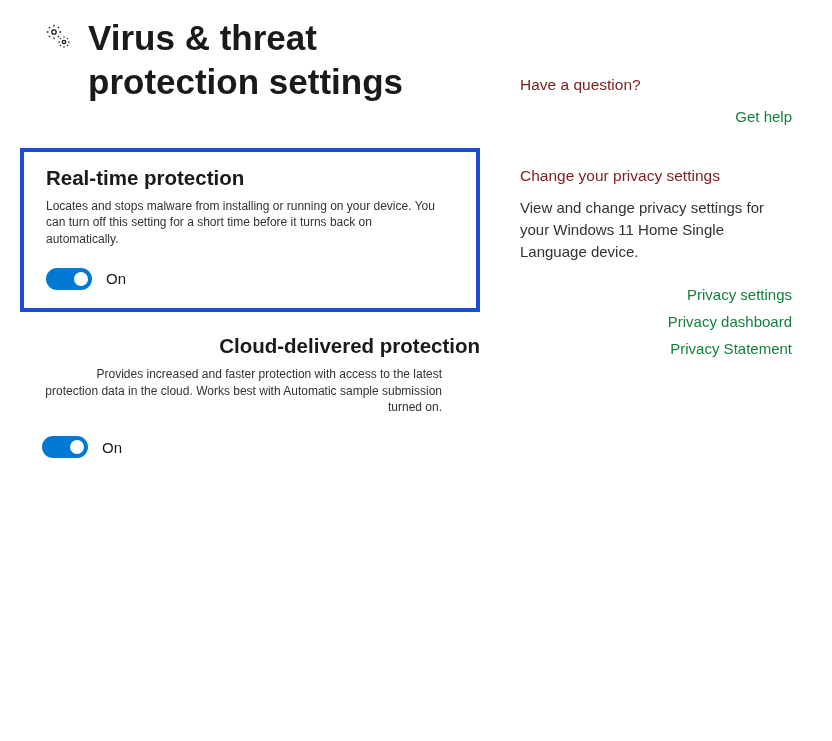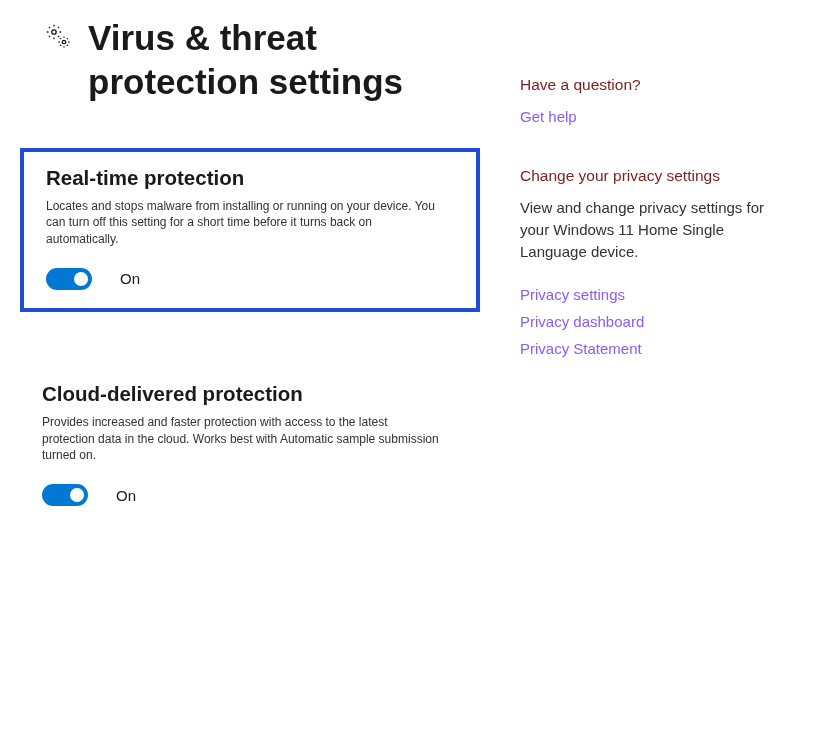--- a/index.html
+++ b/index.html
@@ -69,21 +69,21 @@
     }
     .section-desc {
       font-size: 12px;
       color: #323232;
       line-height: 1.4;
       max-width: 400px;
     }
     .toggle-row {
       display: flex;
       align-items: center;
-      gap: 28px;
+      gap: 14px;
       margin-top: 20px;
     }
     .toggle {
       width: 46px;
       height: 22px;
       background: #0078d4;
       border-radius: 20px;
       position: relative;
       cursor: pointer;
     }
@@ -113,33 +113,35 @@
       margin-bottom: 14px;
     }
     .side-desc {
       font-size: 15px;
       color: #323232;
       line-height: 1.45;
       margin-bottom: 24px;
       max-width: 300px;
     }
     .link {
-      color: #8b5cf6;
+      color: #15803d;
       font-size: 15px;
       text-decoration: none;
       cursor: pointer;
       display: block;
       margin-bottom: 10px;
+      text-align: right;
     }
     .link.standalone {
       margin-bottom: 0;
     }
     .section-plain {
       padding: 0 0 0 22px;
-      margin-top: 70px;
+      margin-top: 22px;
+      text-align: right;
     }
   </style>
 </head>
 <body>
 
 <div class="container">
   <div class="main-col">
     <div class="header-row">
       <span class="gears-icon">
         <svg viewBox="0 0 28 28" fill="none" stroke="#1a1a1a" stroke-width="1.3">

